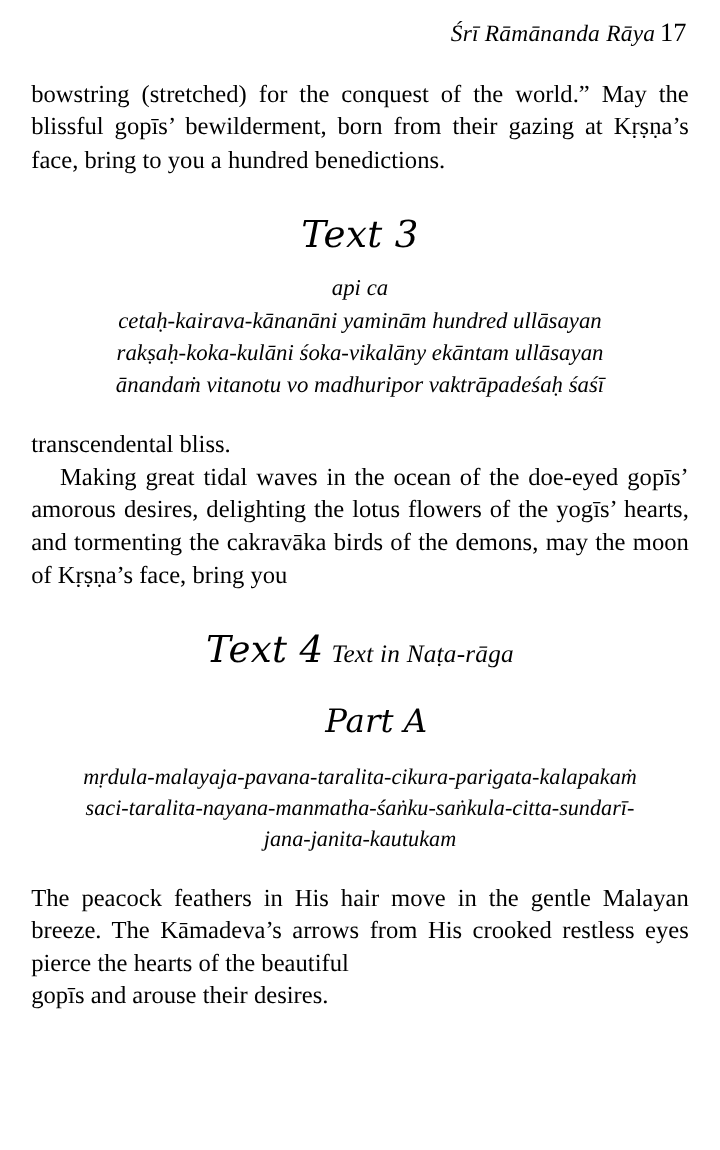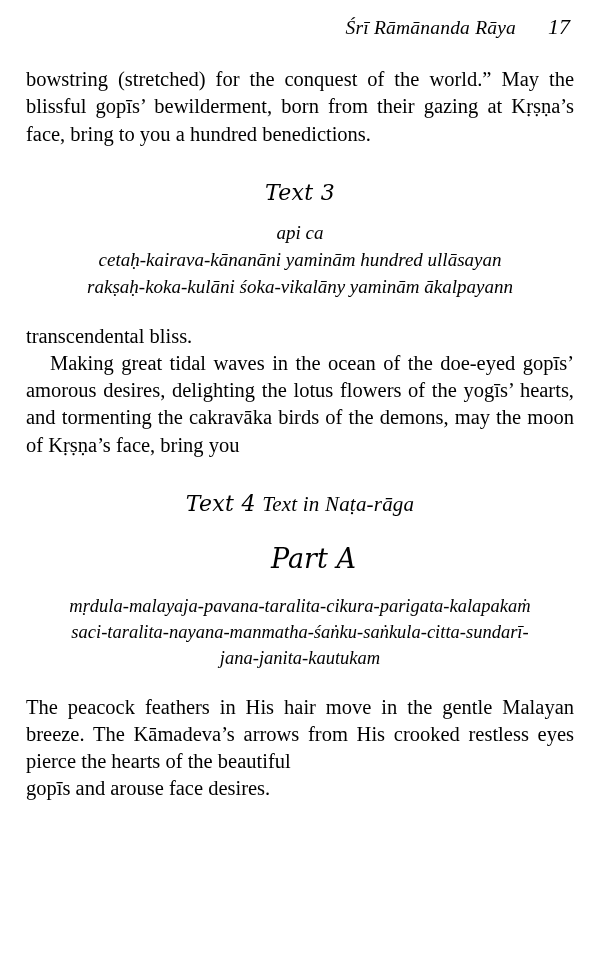--- a/index.html
+++ b/index.html
@@ -29,24 +29,22 @@
     margin-bottom: 26px;
   }
   .running-title {
     font-style: italic;
     font-size: 19.5px;
     letter-spacing: 0.2px;
     white-space: nowrap;
   }
   .page-number {
     font-size: 22px;
-    margin-left: 30px;
     min-width: 26px;
-    text-align: center;
-    font-style: italic;
+    text-align: right;
   }
   p.body-text {
     margin: 0;
     font-size: 20.5px;
     line-height: 1.33;
     text-align: justify;
     text-justify: inter-word;
     hyphens: none;
   }
   .indent {
@@ -55,21 +53,21 @@
   .verse-heading {
     text-align: center;
     font-style: italic;
     font-size: 25px;
     margin: 30px 0 14px 0;
     letter-spacing: 0.3px;
   }
   .verse-heading .fancy {
     font-family: "DejaVu Serif", serif;
     font-style: italic;
-    font-size: 22px;
+    font-size: 31px;
   }
   .verse-heading .sub {
     font-style: italic;
     font-size: 21px;
     letter-spacing: 0.2px;
   }
   .part-heading {
     text-align: center;
     font-style: italic;
     font-size: 27px;
@@ -111,21 +109,22 @@
 
   <p class="body-text">bowstring (stretched) for the conquest of the world.” May the blissful gopīs’ bewilderment, born from their gazing at Kṛṣṇa’s face, bring to you a hundred benedictions.</p>
 
   <div class="verse-heading">
     <span class="fancy">Text 3</span>
   </div>
 
   <div class="sanskrit">
     <span class="line">api ca</span>
     <span class="line">cetaḥ-kairava-kānanāni yaminām hundred ullāsayan</span>
-    <span class="line">rakṣaḥ-koka-kulāni śoka-vikalāny yaminām ākalpayann</span>
+    <span class="line">rakṣaḥ-koka-kulāni śoka-vikalāny ekāntam ullāsayan</span>
+    <span class="line">ānandaṁ vitanotu vo madhuripor vaktrāpadeśaḥ śaśī</span>
   </div>
 
   <p class="body-text tail-center">transcendental bliss.</p>
   <p class="body-text indent">Making great tidal waves in the ocean of the doe-eyed gopīs’ amorous desires, delighting the lotus flowers of the yogīs’ hearts, and tormenting the cakravāka birds of the demons, may the moon of Kṛṣṇa’s face, bring you</p>
 
   <div class="verse-heading">
     <span class="fancy">Text 4</span>
     <span class="sub">Text in Naṭa-rāga</span>
   </div>
 
@@ -133,15 +132,15 @@
     <span class="fancy">Part A</span>
   </div>
 
   <div class="sanskrit left">
     <span class="line">mṛdula-malayaja-pavana-taralita-cikura-parigata-kalapakaṁ</span>
     <span class="line">saci-taralita-nayana-manmatha-śaṅku-saṅkula-citta-sundarī-</span>
     <span class="line">jana-janita-kautukam</span>
   </div>
 
   <p class="body-text">The peacock feathers in His hair move in the gentle Malayan breeze. The Kāmadeva’s arrows from His crooked restless eyes pierce the hearts of the beautiful</p>
-  <p class="body-text tail-center">gopīs and arouse face desires.</p>
+  <p class="body-text tail-center">gopīs and arouse their desires.</p>
 
 </div>
 
 </body></html>

